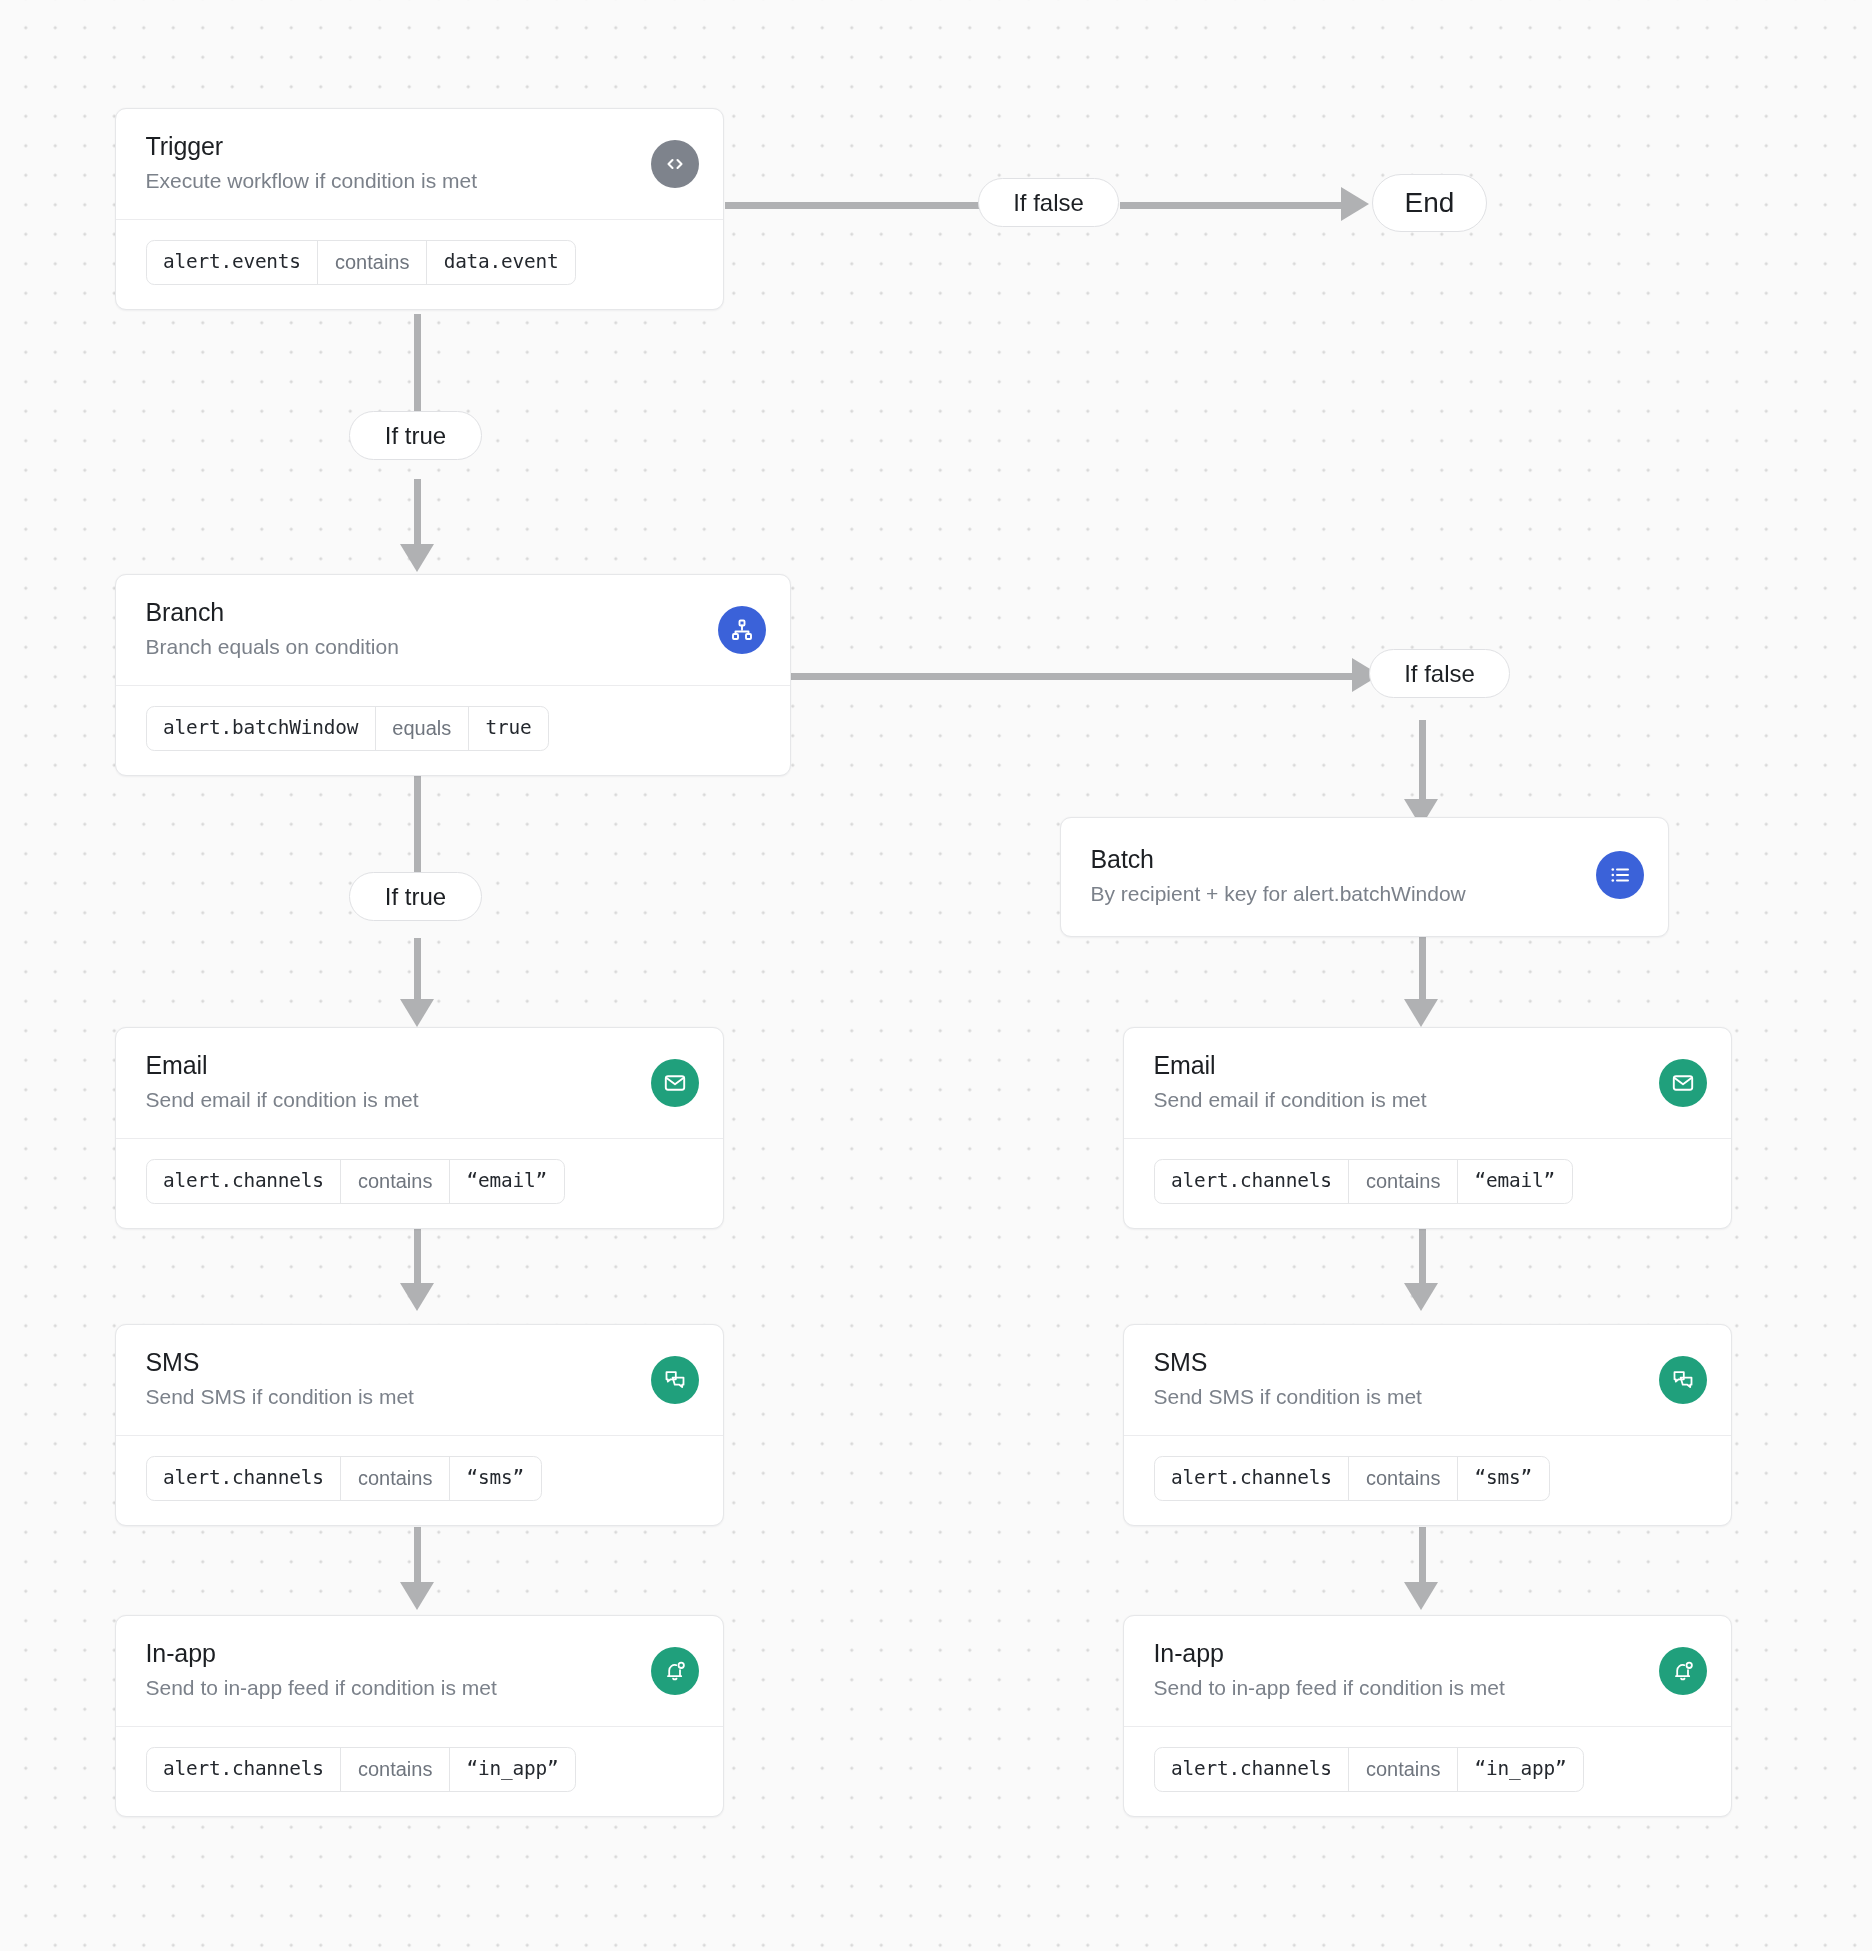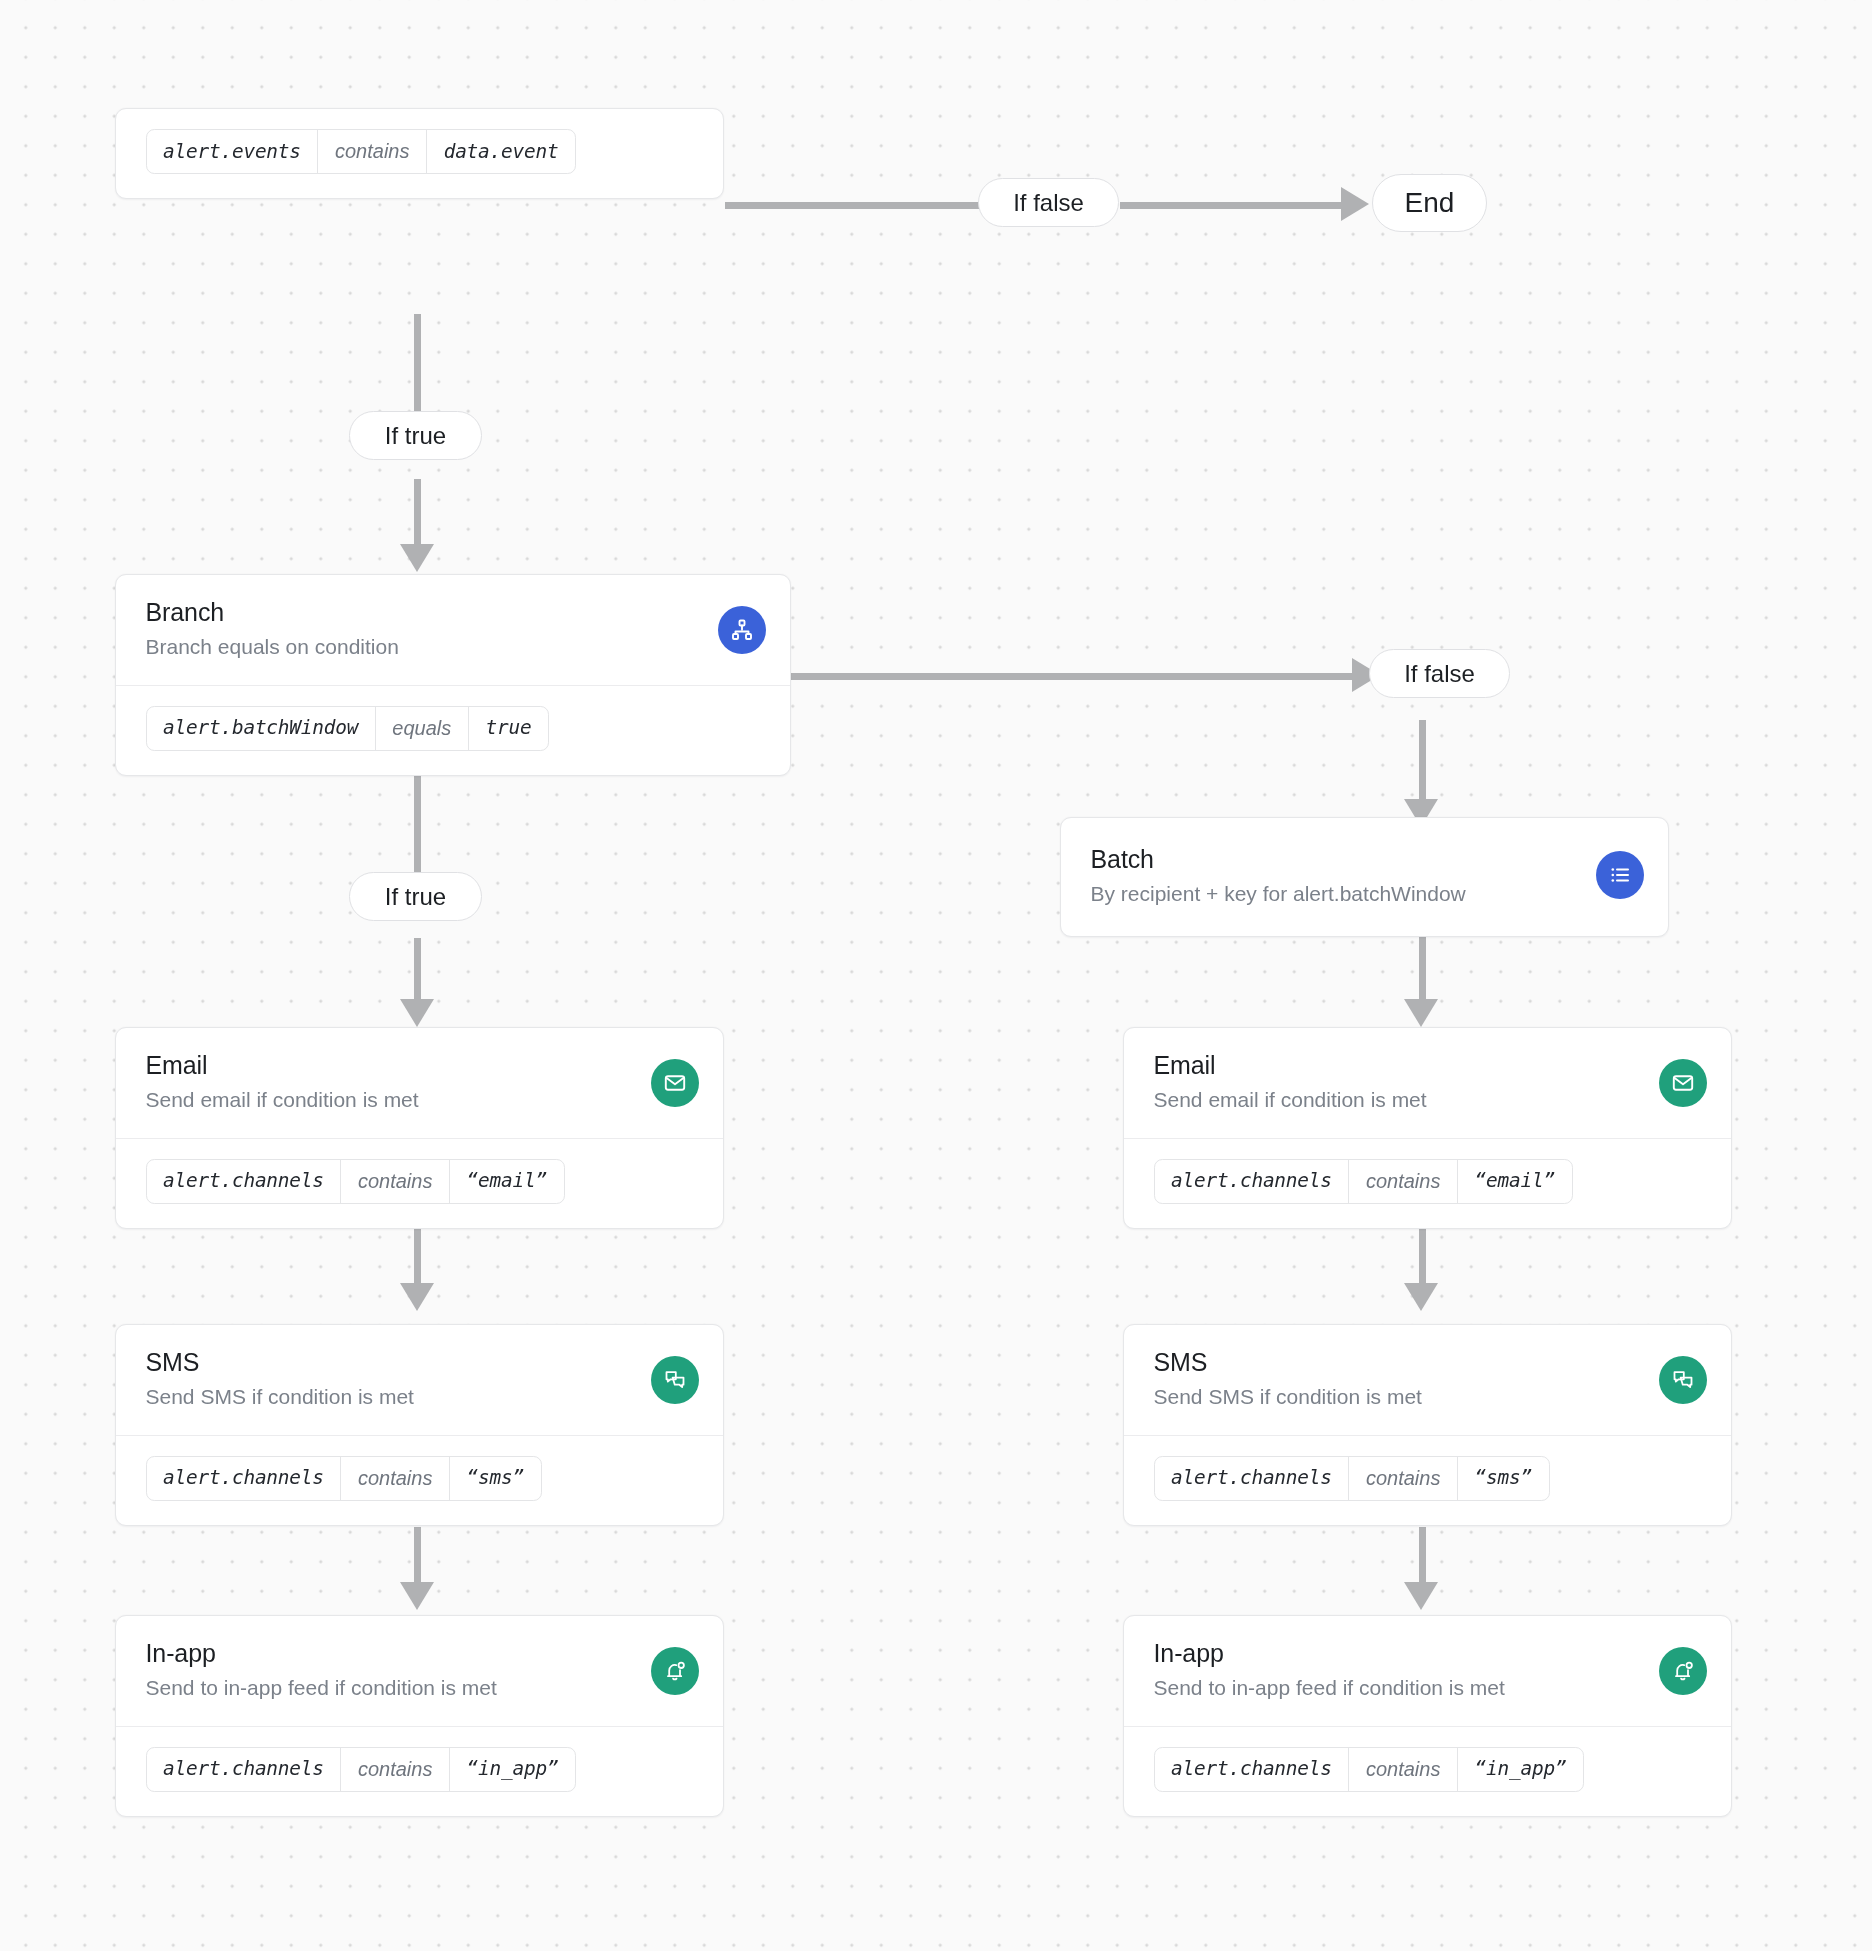--- a/index.html
+++ b/index.html
@@ -81,21 +81,20 @@
     overflow: hidden;
     background: #fff;
   }
   .cond span {
     display: flex;
     align-items: center;
     padding: 9.2px 16.6px;
     font-size: 20px;
     line-height: 1.25;
     white-space: nowrap;
-    font-style: italic;
   }
   .cond .mono {
     font-family: "DejaVu Sans Mono", "Liberation Mono", monospace;
     color: #24282e;
     font-size: 19.4px;
     letter-spacing: -0.2px;
   }
   .cond .op {
     font-family: "Liberation Sans", sans-serif;
     color: #6f757e;
@@ -178,20 +177,30 @@
   <div class="edge-v" style="left:1419px; top:937px; height:63px;"></div>
   <div class="arrow-down" style="left:1404px; top:999px;"></div>
 
   <div class="edge-v" style="left:1419px; top:1227px; height:57px;"></div>
   <div class="arrow-down" style="left:1404px; top:1283px;"></div>
 
   <div class="edge-v" style="left:1419px; top:1527px; height:57px;"></div>
   <div class="arrow-down" style="left:1404px; top:1582px;"></div>
 
   <div class="node-card" style="left:115px; top:108px; width:609px;">
+    <div class="card-head with-body">
+      <div class="card-title">Trigger</div>
+      <div class="card-sub">Execute workflow if condition is met</div>
+      <div class="card-icon" style="background:#7e838c;">
+        <svg width="24" height="24" viewBox="0 0 24 24" fill="none" stroke="#ffffff" stroke-width="2.1" stroke-linecap="round" stroke-linejoin="round">
+          <polyline points="9.5,8 5.5,12 9.5,16"></polyline>
+            <polyline points="14.5,8 18.5,12 14.5,16"></polyline>
+        </svg>
+      </div>
+    </div>
     <div class="card-body">
       <div class="cond">
         <span class="mono">alert.events</span>
         <span class="op">contains</span>
         <span class="mono">data.event</span>
       </div>
     </div>
   </div>
 
   <div class="pill" style="left:978px; top:178px; width:141px; height:49px;">

